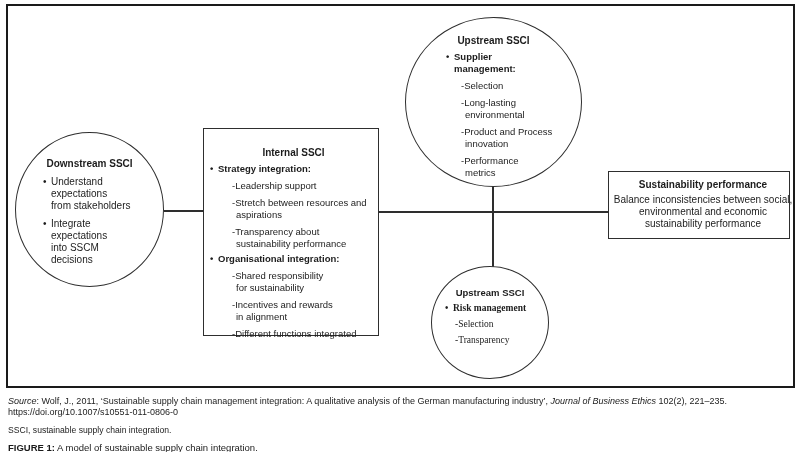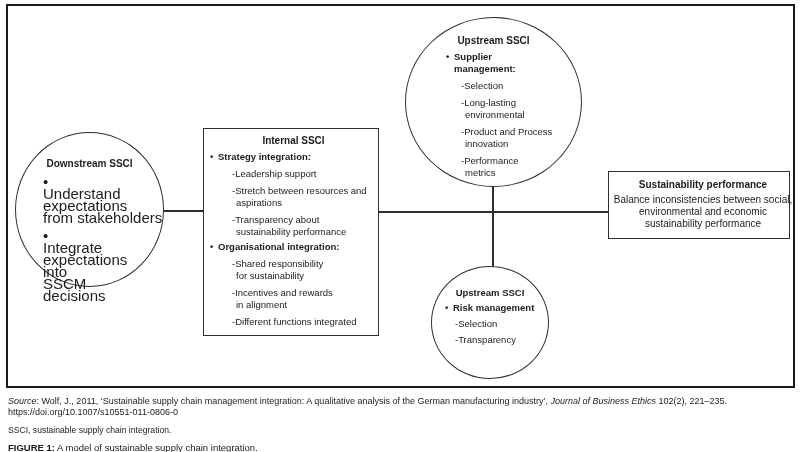--- a/index.html
+++ b/index.html
@@ -18,44 +18,44 @@
 
   .bhead { display:flex; font-weight:bold; font-size:9.5px; line-height:12px; }
   .bdot { width:8px; flex:0 0 8px; }
   .bdot::before { content:"\2022"; }
 
   .sub { font-size:9.5px; line-height:12px; padding-left:4px; text-indent:-4px; }
 
   
   .ds-content { position:absolute; left:15px; top:132px; width:149px; height:155px; padding-top:25px; }
   .ds-list { margin:6px 0 0 28px; }
-  .ds-item { display:flex; font-size:15px; line-height:12px;flex-direction:column; }
+  .ds-item { display:flex; font-size:10px; line-height:12px; }
   .ds-item + .ds-item { margin-top:6px; }
   .ds-text { max-width:66px; }
 
   
-  .in-content { position:absolute; left:203px; top:128px; width:194px; height:208px; padding:6px 20px 0 7px; }
+  .in-content { position:absolute; left:203px; top:140px; width:194px; height:208px; padding:6px 20px 0 7px; }
   .in-content .node-title { margin-bottom:4px; }
   .in-content .bhead { margin-top:3px; }
   .in-content .sub { margin:5px 0 0 22px; max-width:140px; }
   .mw104 { max-width:104px !important; }
   .mw110 { max-width:110px !important; }
 
   
   .ut-content { position:absolute; left:405px; top:17px; width:177px; height:170px; padding-top:17px; }
   .ut-col { margin:4px 0 16px 41px; }
   .ut-head-text { max-width:66px; }
   .ut-col .sub { margin:5px 0 0 15px; }
   .w64 { max-width:64px; }
   .w94 { max-width:94px; }
 
   
   .ub-content { position:absolute; left:431px; top:266px; width:118px; height:113px; padding-top:20px; }
   .ub-content .node-title { font-size:9.5px; }
-  .ub-col { margin:3px 0 0 14px; }
+  .ub-col { margin:3px 0 0 14px;font-family:Liberation Serif, serif; }
   .ub-col .sub { margin:4px 0 0 10px; }
 
   
   .sp-content { position:absolute; left:608px; top:171px; width:190px; height:68px; padding:7px 4px 0 4px; }
   .sp-body { margin-top:3px; font-size:10px; line-height:12px; text-align:center; }
 
   
   .footer { position:absolute; left:8px; top:396px; width:790px; }
   .src { font-size:9px; line-height:11px; color:#222; }
   .it { font-style:italic; }

